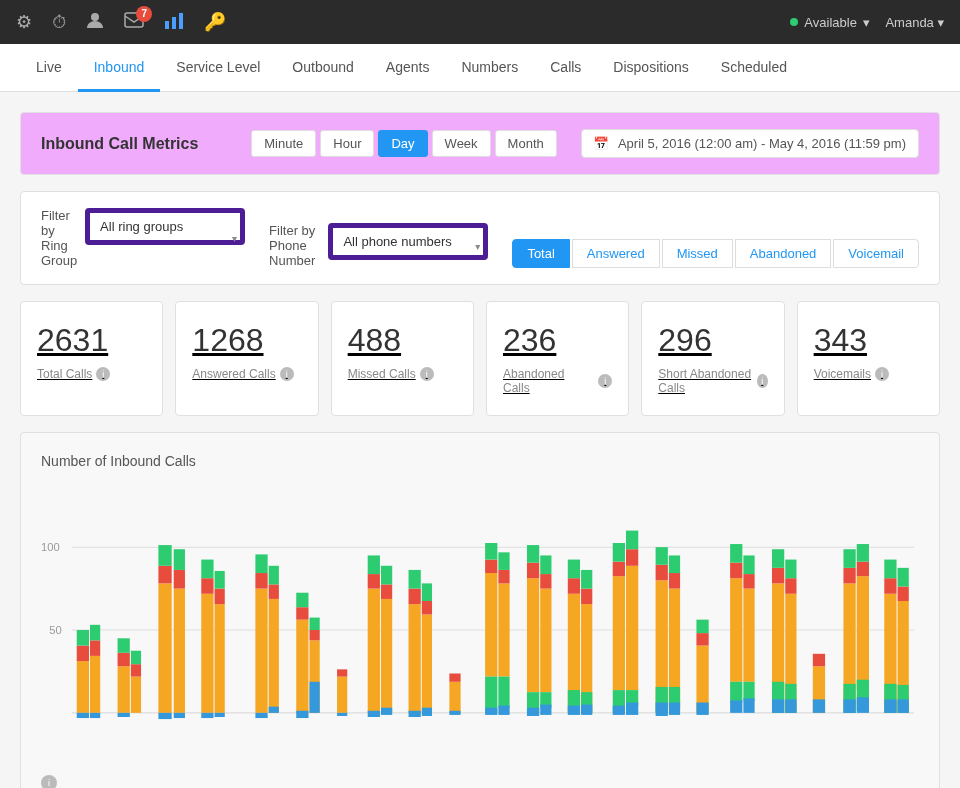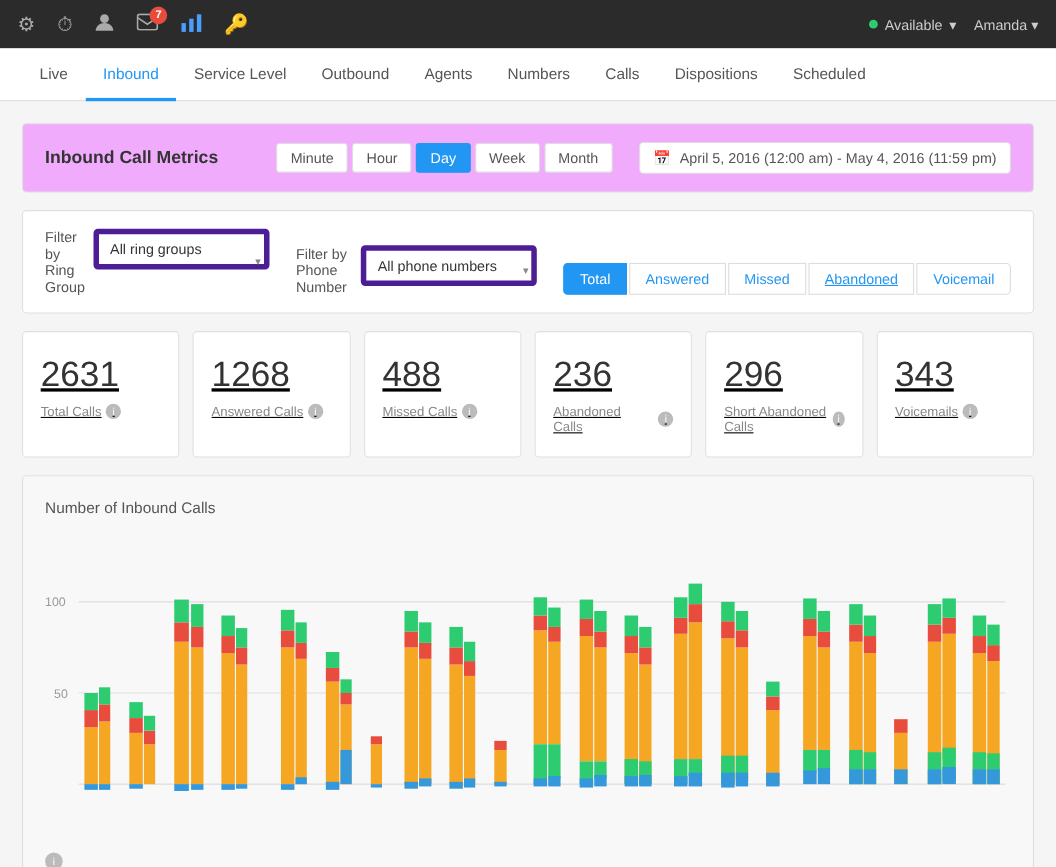--- a/index.html
+++ b/index.html
@@ -296,21 +296,21 @@
         <select class="filter-select">
           <option>All phone numbers</option>
         </select>
         <span class="select-arrow">▾</span>
       </div>
     </div>
     <div class="view-toggle">
       <button class="view-btn active">Total</button>
       <button class="view-btn" style="color:#2196f3;">Answered</button>
       <button class="view-btn" style="color:#2196f3;">Missed</button>
-      <button class="view-btn" style="color:#2196f3;text-decoration:underline;">Abandoned</button>
+      <button class="view-btn" style="color:#2196f3;">Abandoned</button>
       <button class="view-btn" style="color:#2196f3;">Voicemail</button>
     </div>
   </div>
 
   <div class="stats-row">
     <div class="stat-card">
       <span class="stat-number">2631</span>
       <span class="stat-label">
         <span>Total Calls</span>
         <span class="info-icon">i</span>

